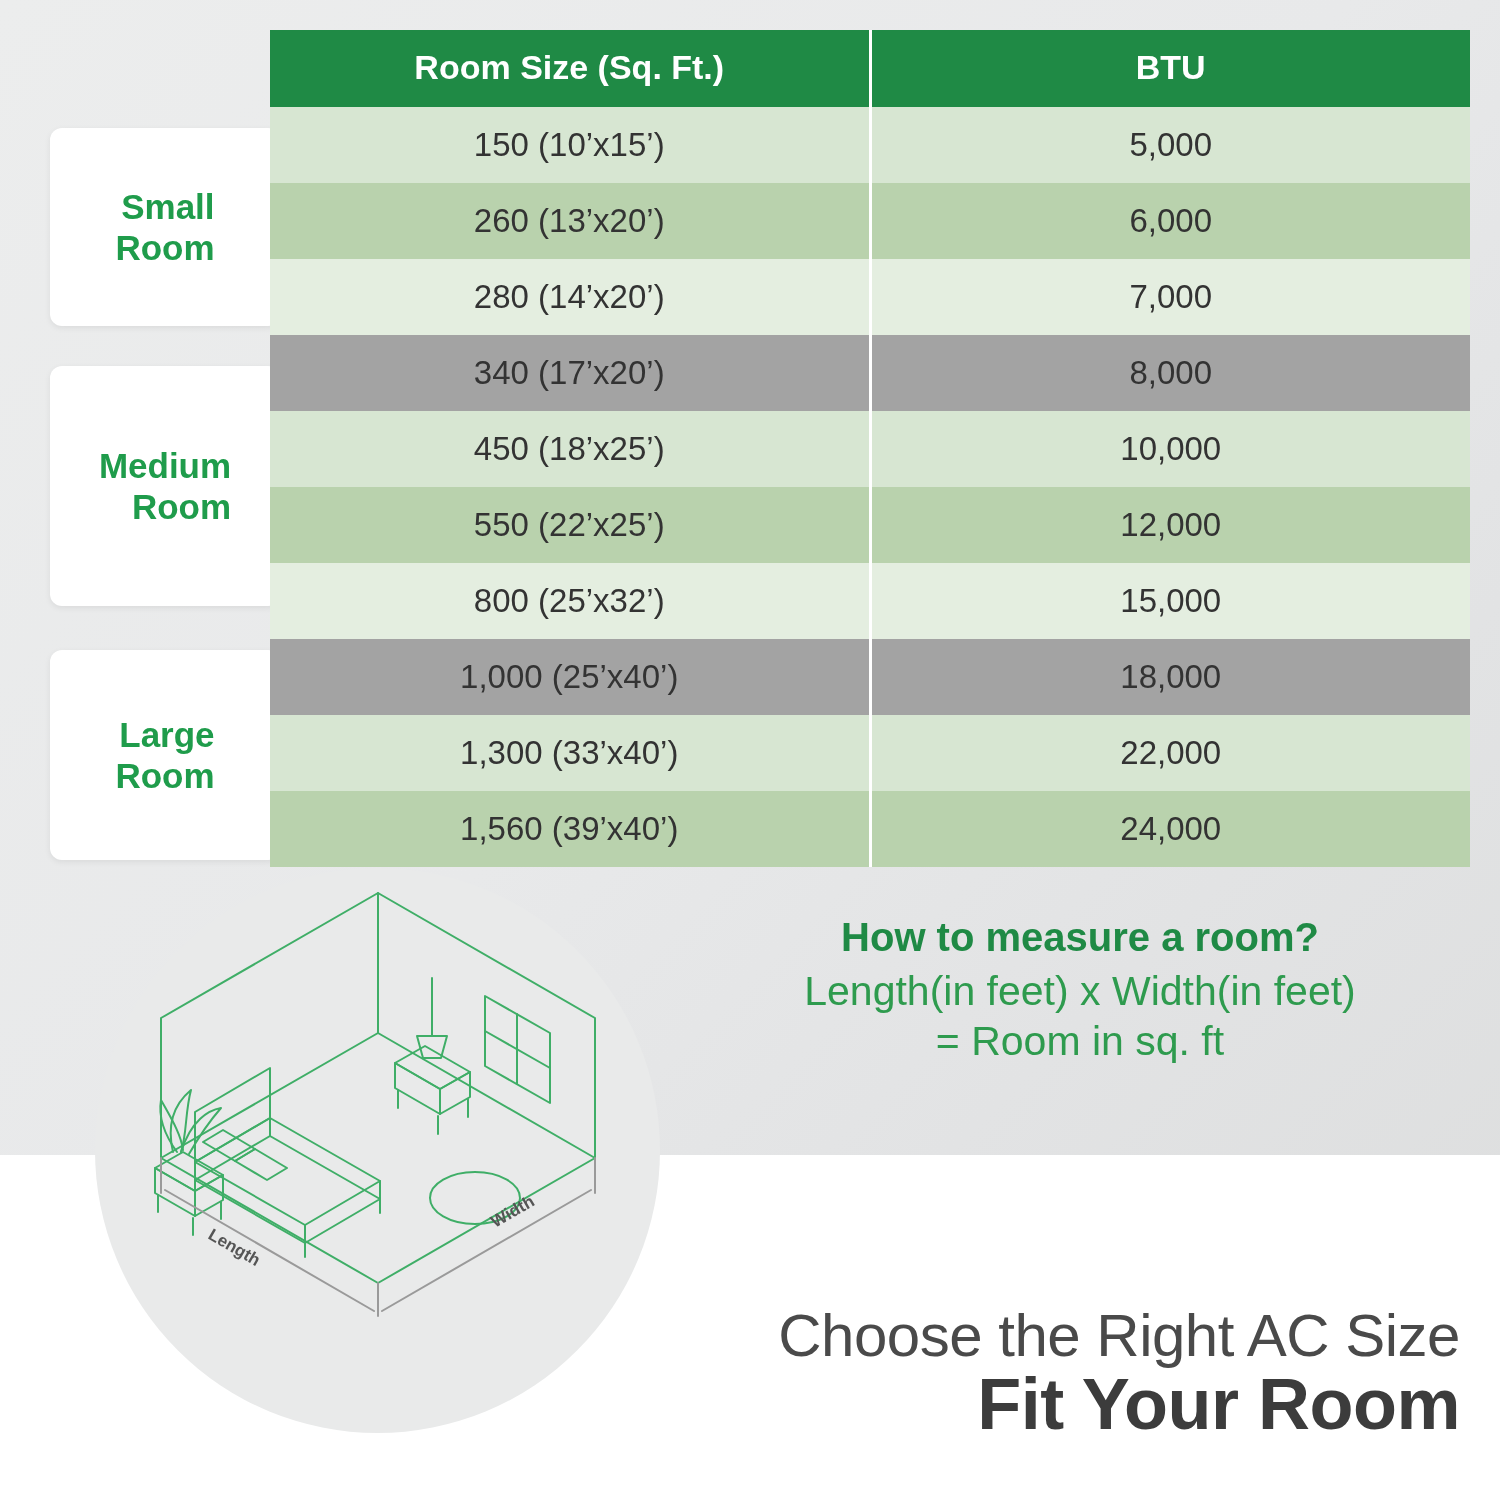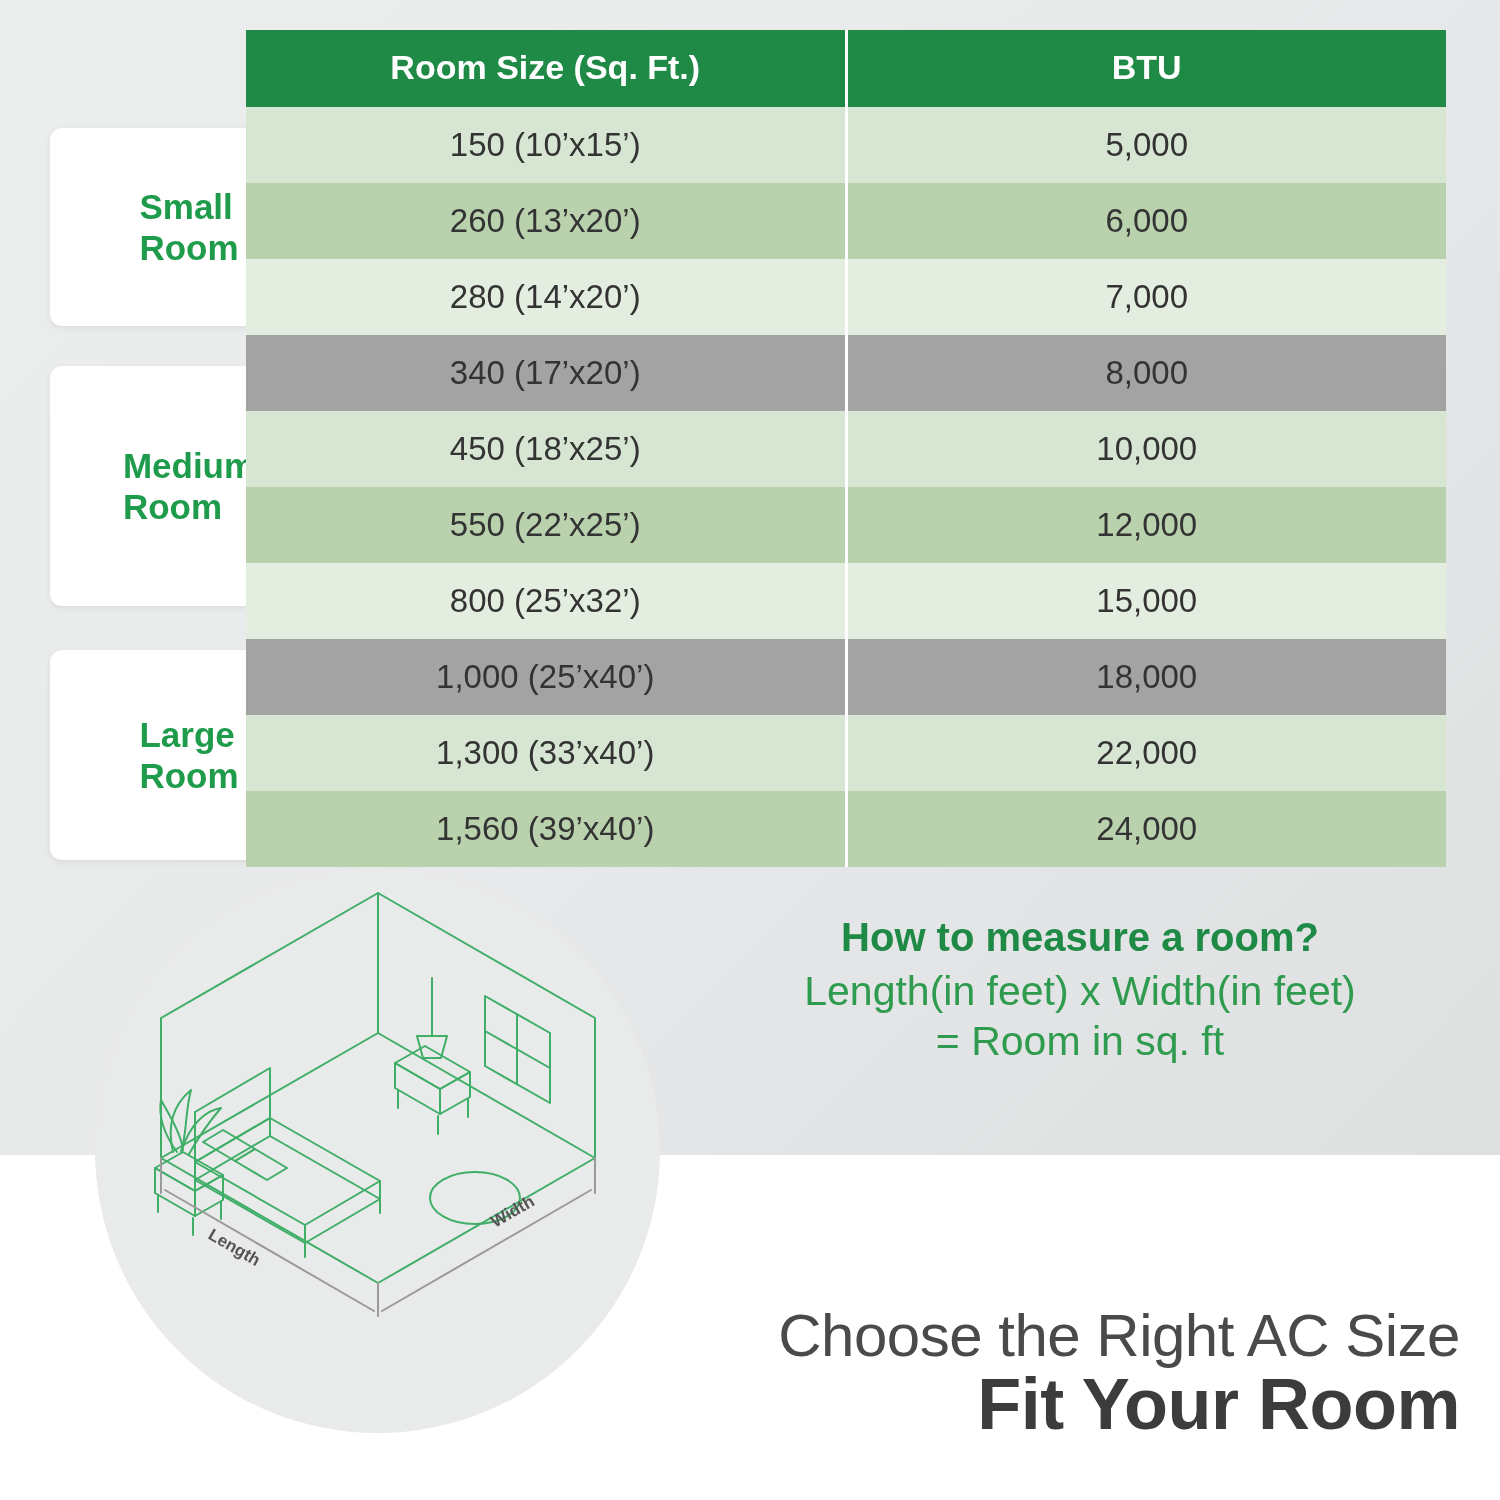--- a/index.html
+++ b/index.html
@@ -27,36 +27,35 @@
   .cat-tab {
     position: absolute;
     left: 50px;
     width: 230px;
     background: #ffffff;
     border-radius: 12px;
     box-shadow: 0 2px 6px rgba(0,0,0,0.07);
     display: flex;
     align-items: center;
     justify-content: center;
-    text-align: left;
+    text-align: right;
     color: #1f9c4b;
     font-weight: bold;
     font-size: 35px;
     line-height: 1.18;
     z-index: 1;
-    padding-left: 24px;
   }
   #cat-small  { top: 128px; height: 198px; }
   #cat-medium { top: 366px; height: 240px; }
   #cat-large  { top: 650px; height: 210px; }
 
   
   .table-wrap {
     position: absolute;
-    left: 246px;
+    left: 270px;
     top: 30px;
     width: 1200px;
     z-index: 2;
   }
   table {
     border-collapse: collapse;
     width: 100%;
     table-layout: fixed;
   }
   thead th {

